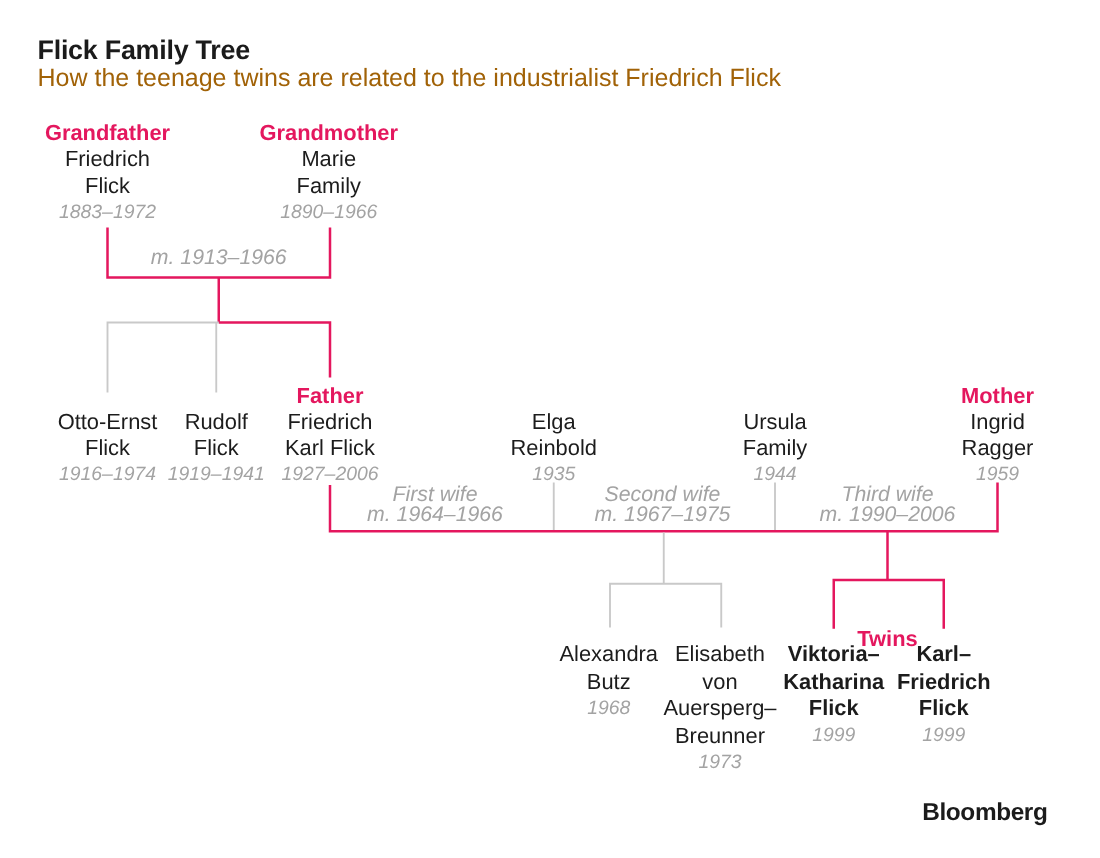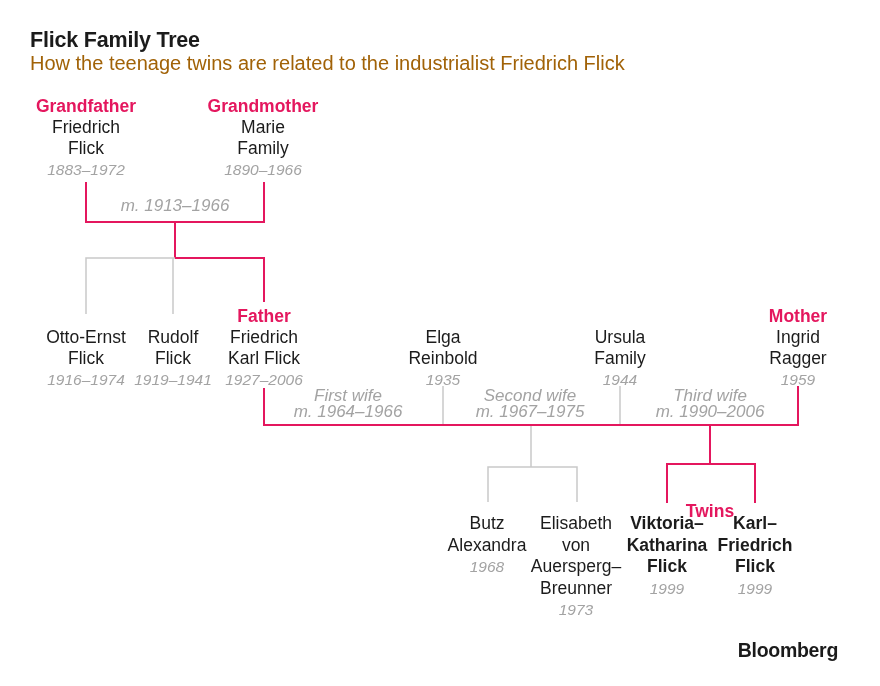--- a/index.html
+++ b/index.html
@@ -130,22 +130,22 @@
     <div>m. 1967–1975</div>
   </div>
   <div class="mlabel" style="left:645px;top:388px;width:130px">
     <div>Third wife</div>
     <div>m. 1990–2006</div>
   </div>
 
   <div class="twins-tag" style="left:660px;top:474px;width:100px">Twins</div>
 
   <div class="person gen3" style="left:427px;top:513px;width:120px">
+    <div class="nm">Alexandra</div>
     <div class="nm">Butz</div>
-    <div class="nm">Alexandra</div>
     <div class="dt">1968</div>
   </div>
 
   <div class="person gen3" style="left:516px;top:513px;width:120px">
     <div class="nm">Elisabeth</div>
     <div class="nm">von</div>
     <div class="nm">Auersperg–</div>
     <div class="nm">Breunner</div>
     <div class="dt">1973</div>
   </div>

